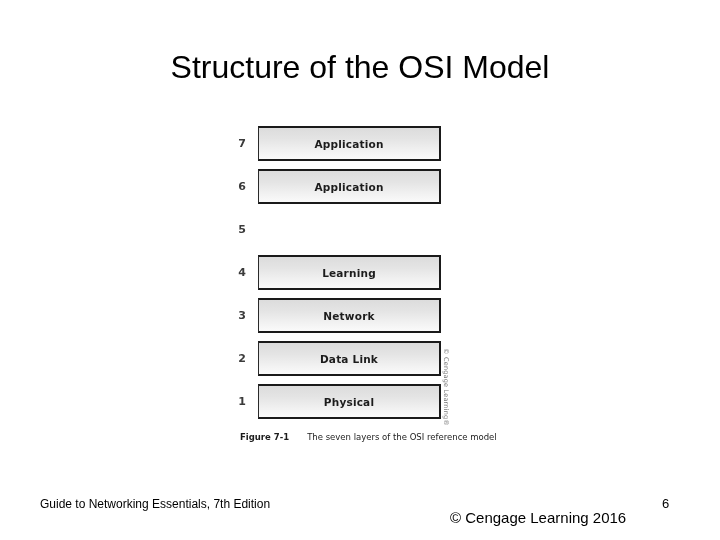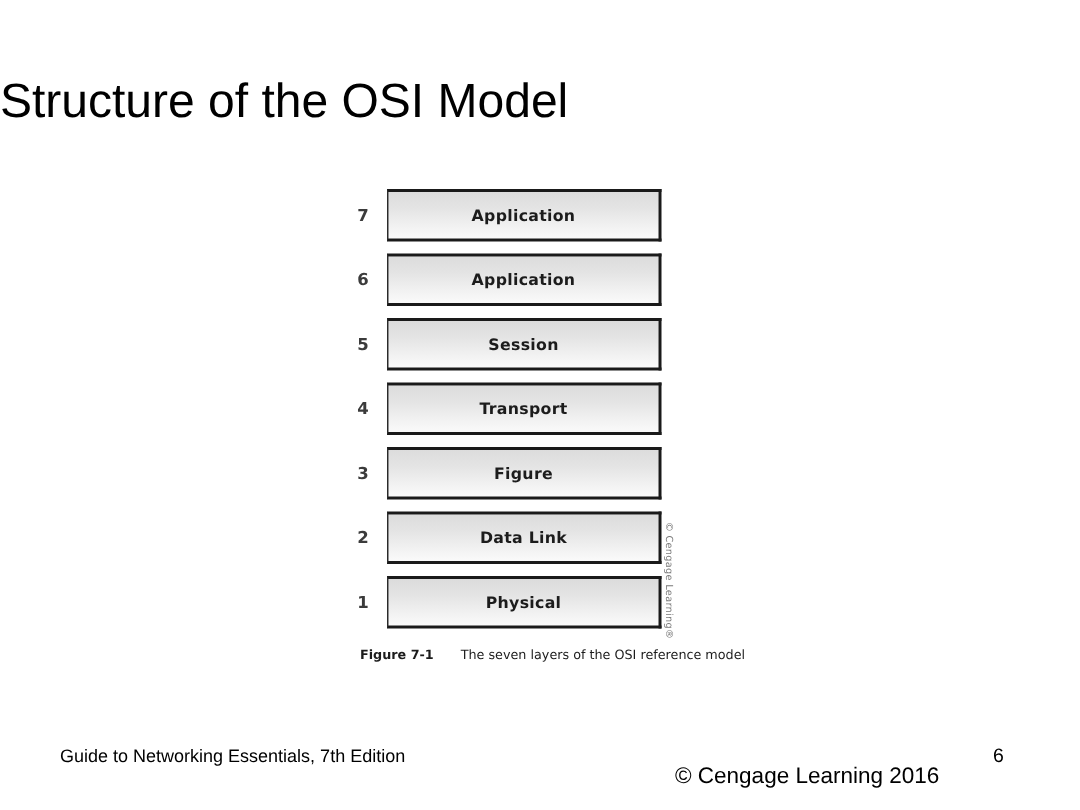--- a/index.html
+++ b/index.html
@@ -15,20 +15,21 @@
     font-family: "Liberation Sans", sans-serif;
     color: #000000;
   }
 
   
   .slide-title {
     position: absolute;
     top: 48px;
     left: 0;
     width: 720px;
+    text-align: center;
     font-size: 32px;
     font-weight: normal;
     line-height: 38px;
     color: #000000;
     letter-spacing: 0px;
     white-space: nowrap;
   }
 
   
   .figure-block {
@@ -167,36 +168,33 @@
 
     <div class="layer-row">
       <div class="layer-number">6</div>
       <div class="layer-box">
         <span class="layer-label">Application</span>
       </div>
     </div>
 
     <div class="layer-row">
       <div class="layer-number">5</div>
-      <div class="layer-box">
-        <span class="layer-label">Session</span>
-      </div>
     </div>
 
     <div class="layer-row">
       <div class="layer-number">4</div>
       <div class="layer-box">
-        <span class="layer-label">Transport</span>
+        <span class="layer-label">Learning</span>
       </div>
     </div>
 
     <div class="layer-row">
       <div class="layer-number">3</div>
       <div class="layer-box">
-        <span class="layer-label">Figure</span>
+        <span class="layer-label">Network</span>
       </div>
     </div>
 
     <div class="layer-row">
       <div class="layer-number">2</div>
       <div class="layer-box">
         <span class="layer-label">Data Link</span>
       </div>
     </div>
 

